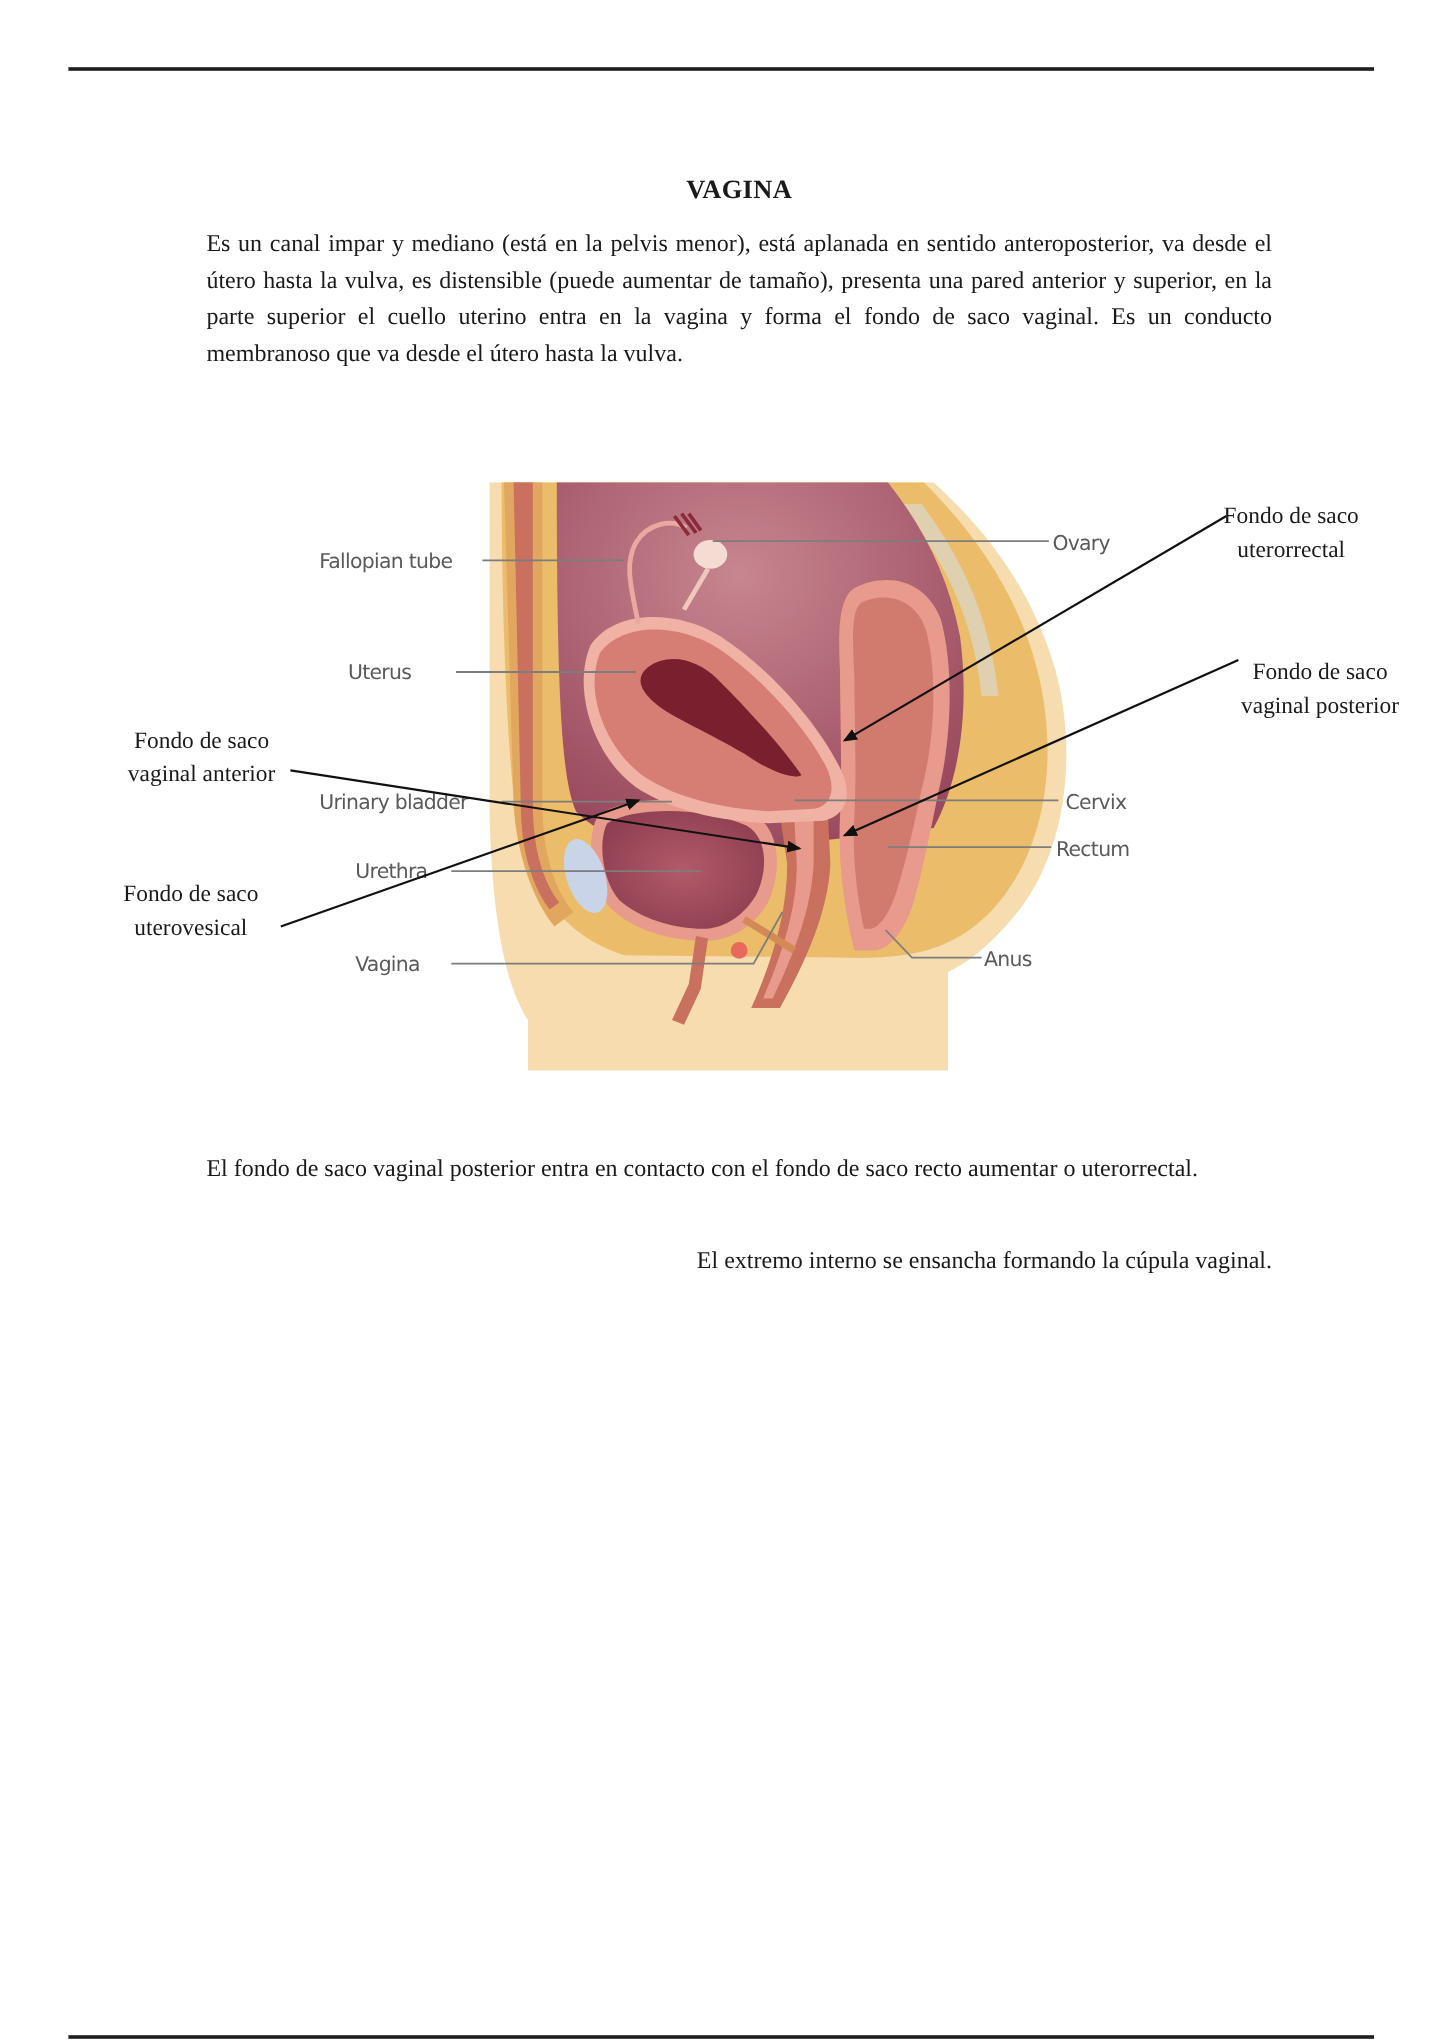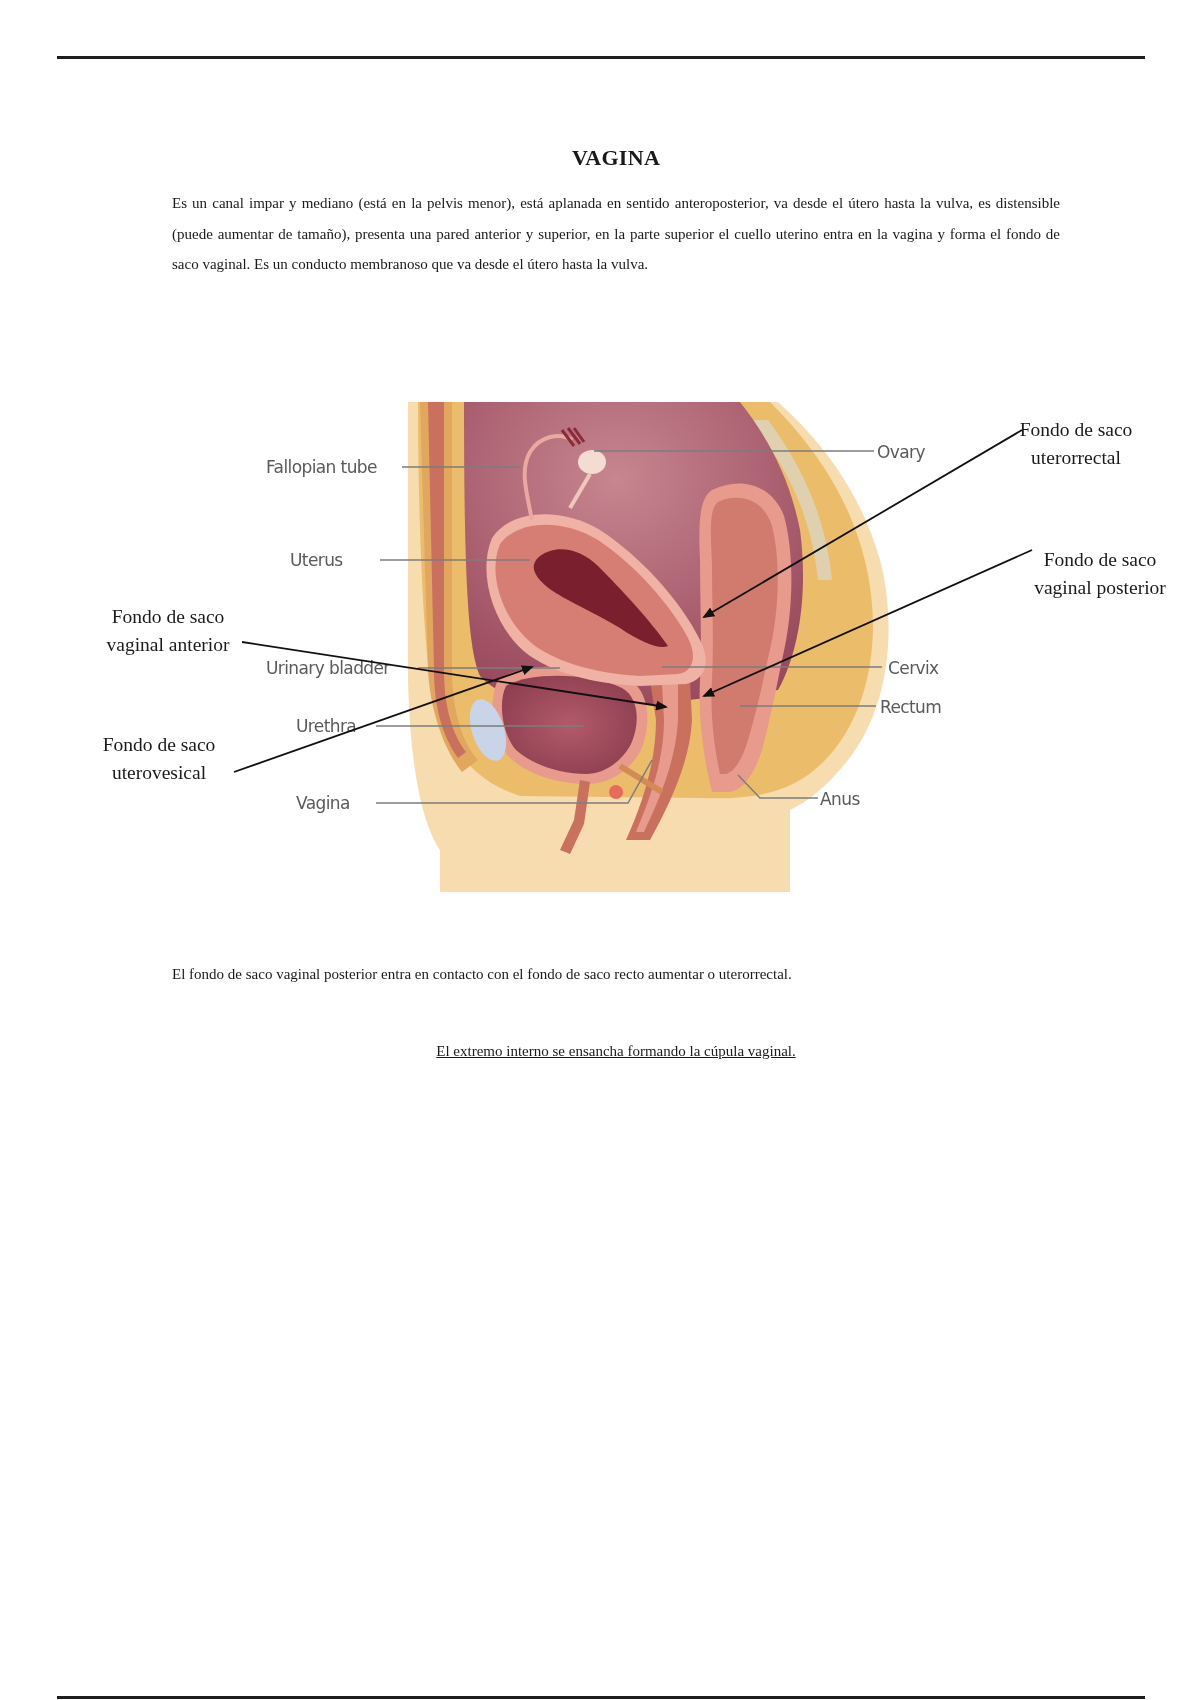--- a/index.html
+++ b/index.html
@@ -3,25 +3,25 @@
 <meta charset="utf-8">
 <style>
   html, body { margin: 0; padding: 0; background: #ffffff; }
   body { width: 1200px; height: 1700px; position: relative; overflow: hidden;
          font-family: "Liberation Serif", "DejaVu Serif", serif; color: #1a1a1a; }
   .rule { position: absolute; left: 57px; width: 1088px; height: 3px; background: #1e1e1e; }
   .rule.top { top: 56px; }
   .rule.bottom { top: 1696px; }
   .title { position: absolute; top: 145px; left: 0; width: 1232px; text-align: center;
            font-weight: bold; font-size: 22px; letter-spacing: 0.3px; }
-  .para { position: absolute; left: 172px; width: 888px; font-size: 15px; line-height: 30.5px;
+  .para { position: absolute; left: 172px; width: 888px; font-size: 20px; line-height: 30.5px;
           text-align: justify; margin: 0; }
   .p1 { top: 188px; }
   .p2 { top: 959px; }
-  .p3 { top: 1036px; text-align: center; text-decoration: underline; }
+  .p3 { top: 1036px; text-align: right; }
   .figure { position: absolute; left: 0; top: 380px; width: 1200px; height: 520px; }
   .figure svg { position: absolute; left: 0; top: 0; }
   .lbl-en { font-family: "DejaVu Sans", "Liberation Sans", sans-serif; font-size: 17px; fill: #5a5a5a; letter-spacing: -0.6px; }
   .lbl-es { font-family: "Liberation Serif", "DejaVu Serif", serif; font-size: 19.5px; fill: #1a1a1a; }
 </style>
 </head>
 <body>
 
 <div class="rule top"></div>
 

